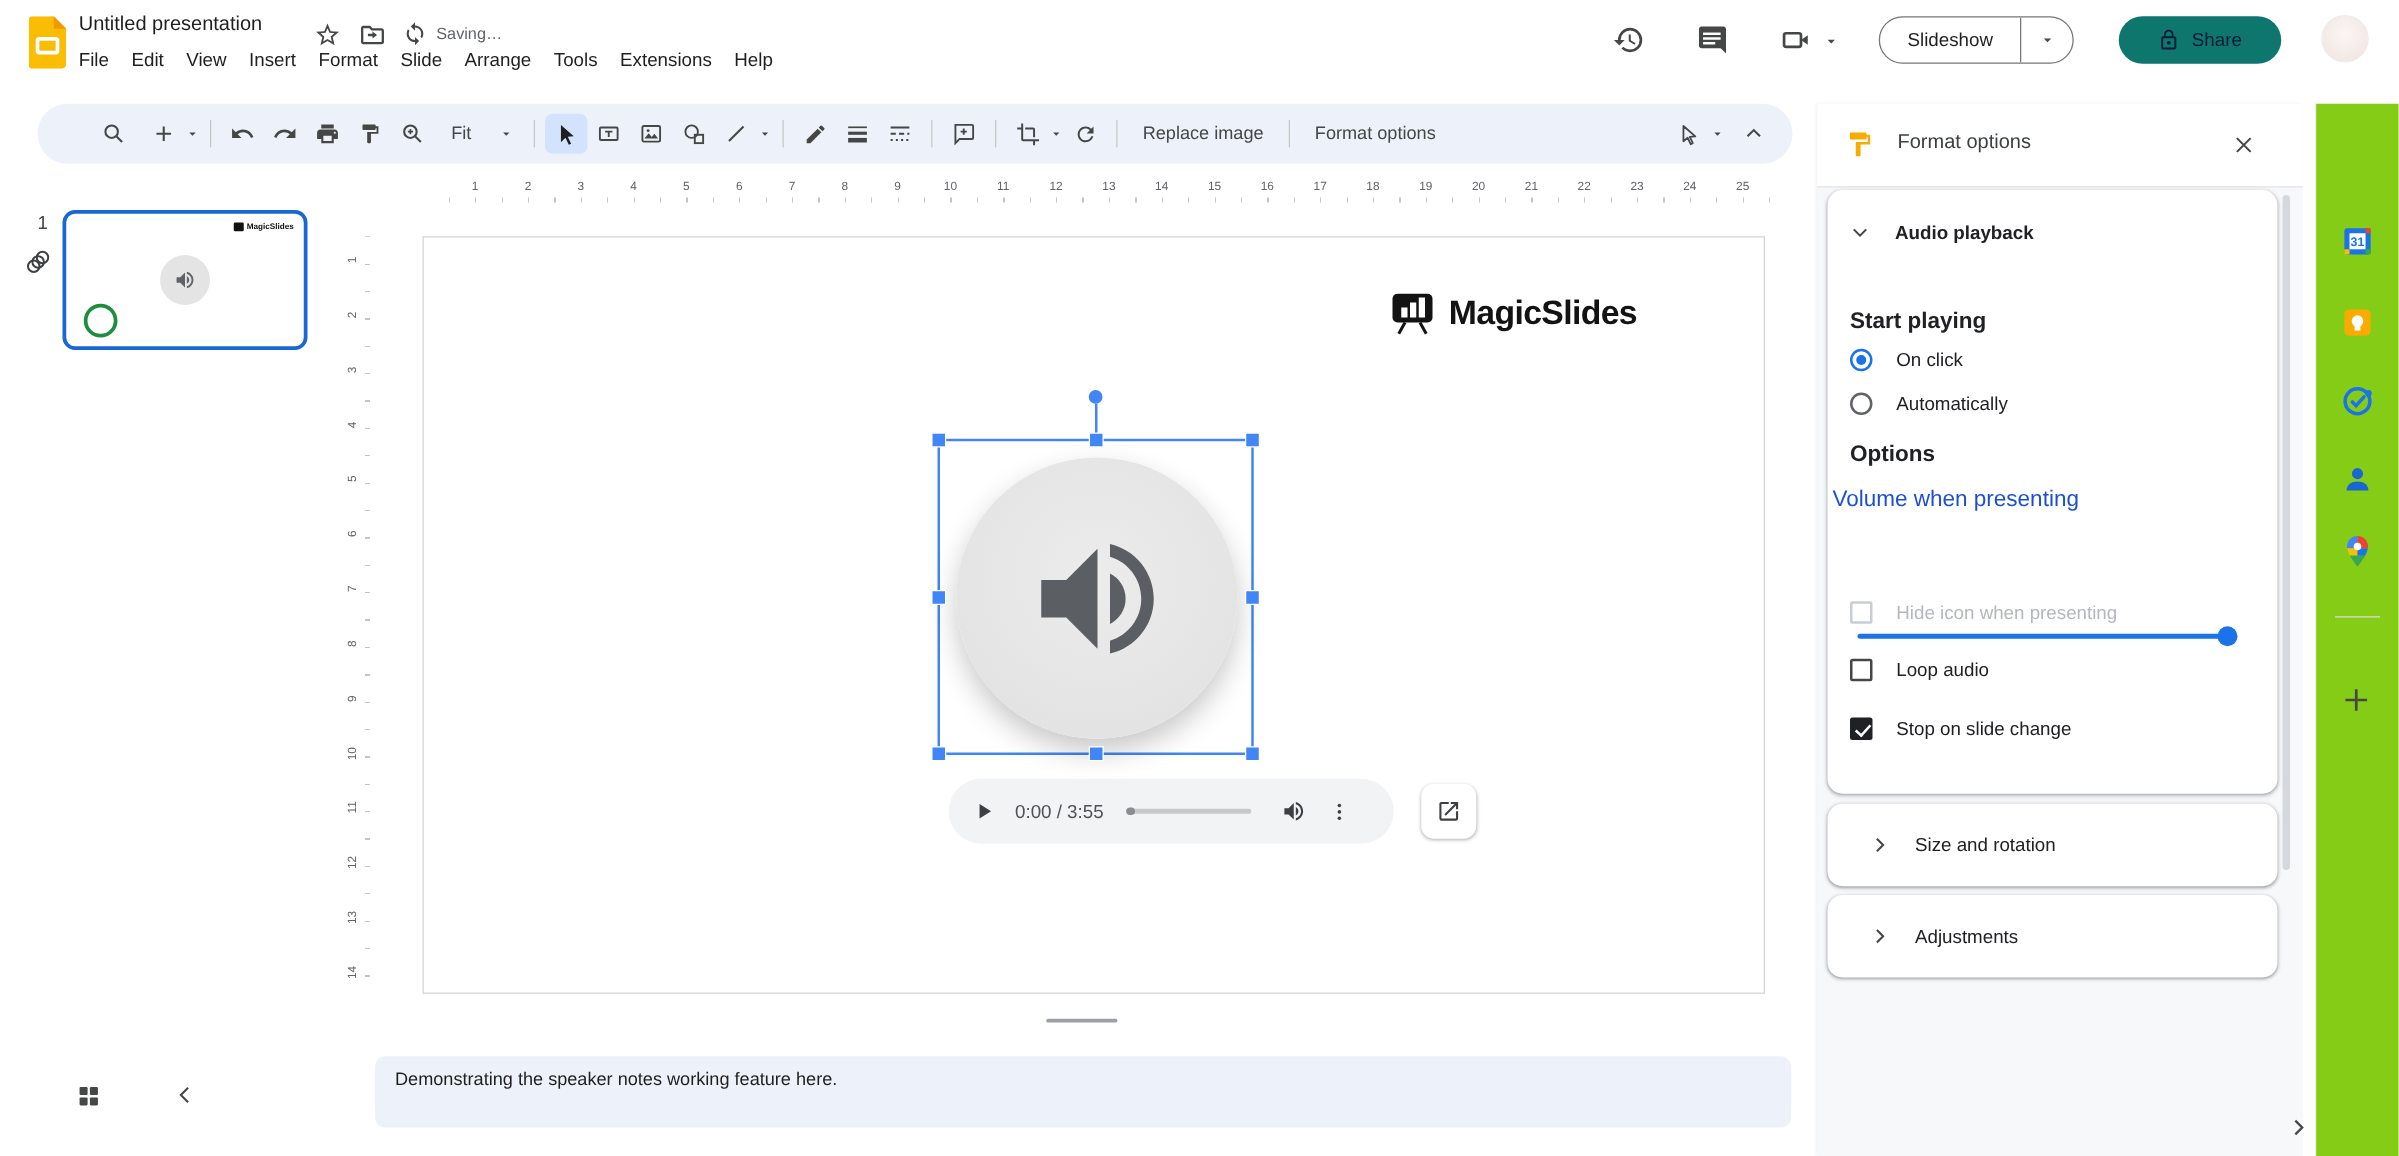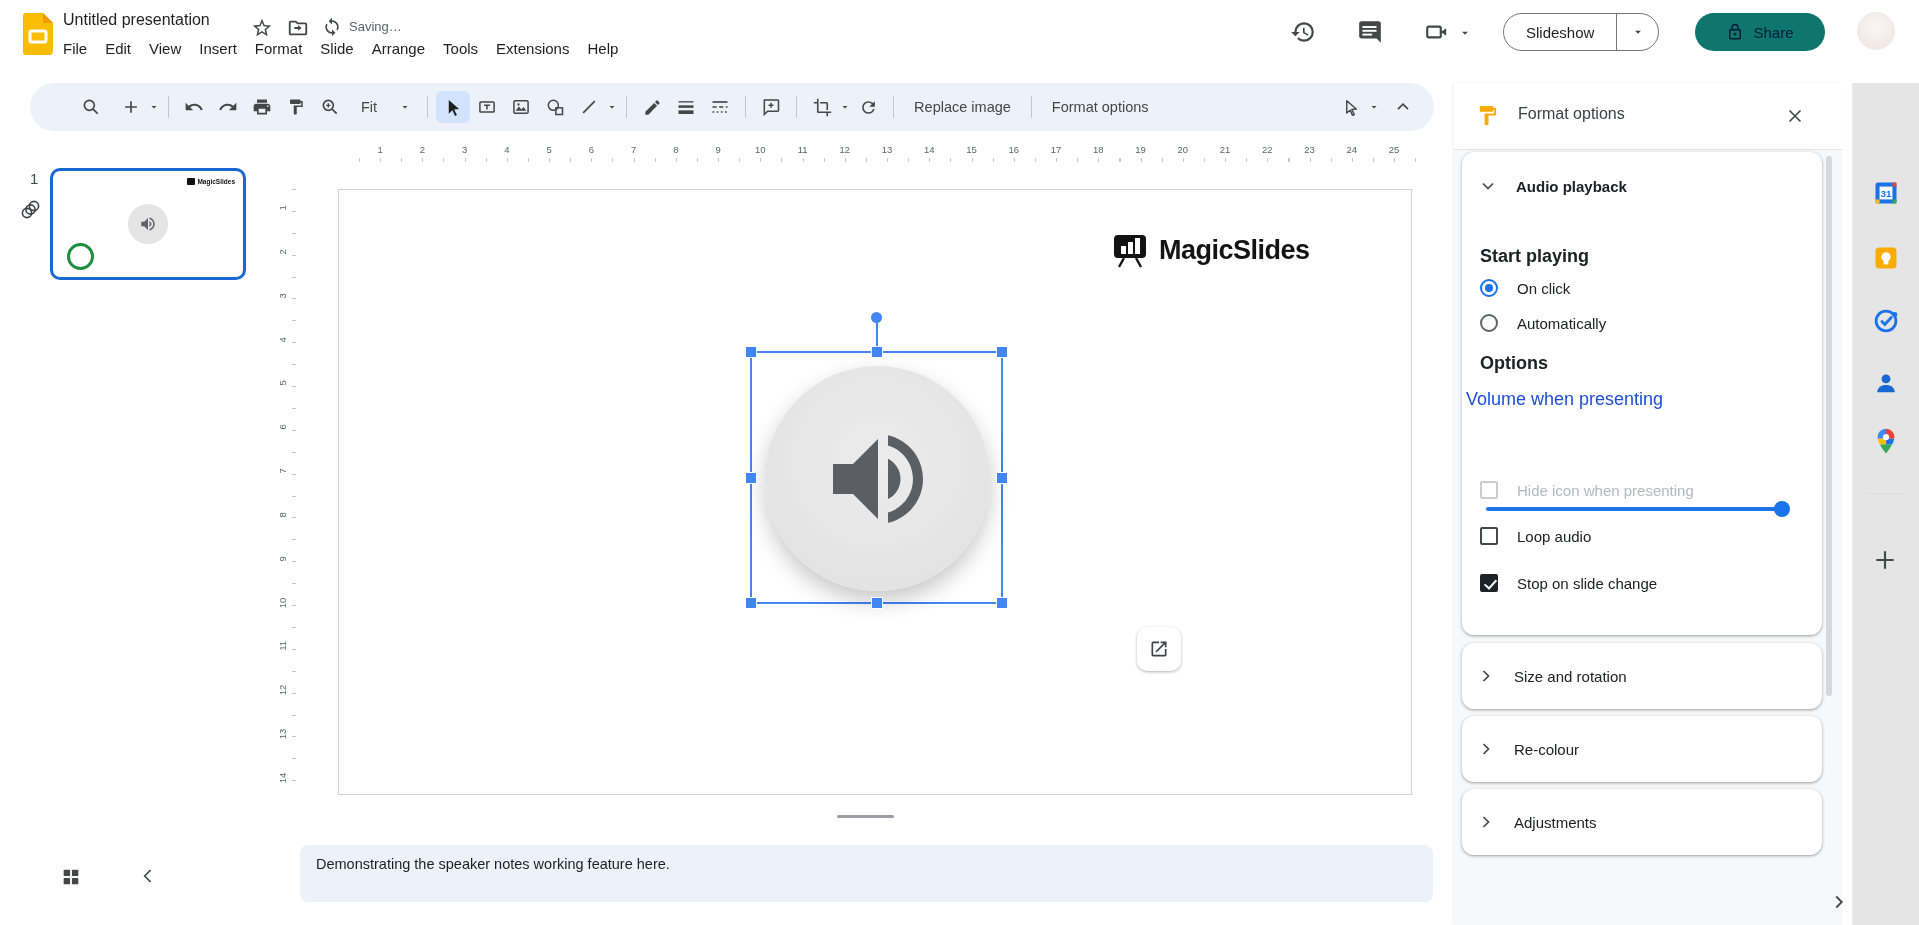--- a/index.html
+++ b/index.html
@@ -92,27 +92,27 @@
   .radio{width:18px;height:18px;border:2px solid #5f6368;border-radius:50%;position:relative;flex:0 0 auto}
   .radio.sel{border-color:#1a73e8}
   .radio.sel::after{content:"";position:absolute;inset:3px;border-radius:50%;background:#1a73e8}
   .cb{width:18px;height:18px;border:2px solid #444746;border-radius:2px;position:relative;flex:0 0 auto}
   .cb.dis{border-color:#c9cdd2}
   .cb.checked{background:#202124;border-color:#202124}
   .cb.checked::after{content:"";position:absolute;left:4.5px;top:0.5px;width:5px;height:10px;border:solid #fff;border-width:0 2.5px 2.5px 0;transform:rotate(42deg)}
   .slider{position:absolute;left:24px;top:355px;width:296px;height:4px;background:#1a73e8;border-radius:2px;cursor:pointer}
   .slider .knob{position:absolute;right:-8px;top:-6px;width:16px;height:16px;border-radius:50%;background:#1a73e8}
   .pcards{position:absolute;left:8px;top:560px;width:360px;display:flex;flex-direction:column;gap:7px}
-  .pcard{height:66px;background:#fff;border-radius:12px;box-shadow:0 1px 2px rgba(60,64,67,.3),0 1px 3px 1px rgba(60,64,67,.15);display:flex;align-items:center;gap:18px;padding:0 14px;cursor:pointer}
+  .pcard{height:66px;background:#fff;border-radius:12px;box-shadow:0 1px 2px rgba(60,64,67,.3),0 1px 3px 1px rgba(60,64,67,.15);display:flex;align-items:center;gap:18px;padding:0 32px;cursor:pointer}
   .pcard .lbl{font-size:15px;font-weight:500;color:#202124}
   .pscroll{left:1826px;top:156px;width:6px;height:540px;background:#d5d8dc;border-radius:3px;cursor:pointer}
   .panel-hide{left:1828px;top:891px;width:22px;height:22px;color:#444746;cursor:pointer}
 
   
-  .strip{left:1852px;top:83px;width:67px;height:842px;background:#e5e5e5;border-left:1px solid #e8eaee}
+  .strip{left:1852px;top:83px;width:67px;height:842px;background:#84cc16;border-left:1px solid #e8eaee}
   .ws-ic{position:absolute;left:50%;transform:translateX(-50%);width:28px;height:28px;cursor:pointer}
   .ws-div{position:absolute;left:15px;top:410px;width:36px;height:1px;background:#dadce0}
 </style>
 </head>
 <body>
 
 <div class="abs logo">
   <svg viewBox="0 0 30 42" width="30" height="42">
       <path d="M3 0h17l10 10v28a4 4 0 0 1-4 4H3a3 3 0 0 1-3-3V3a3 3 0 0 1 3-3z" fill="#fbbc04"></path>
       <path d="M20 0l10 10H20z" fill="#f29900"></path>
@@ -452,20 +452,35 @@
     <div class="handle" style="left:-6px;top:-6px"></div>
     <div class="handle" style="left:120px;top:-6px"></div>
     <div class="handle" style="right:-6px;top:-6px"></div>
     <div class="handle" style="left:-6px;top:120px"></div>
     <div class="handle" style="right:-6px;top:120px"></div>
     <div class="handle" style="left:-6px;bottom:-6px"></div>
     <div class="handle" style="left:120px;bottom:-6px"></div>
     <div class="handle" style="right:-6px;bottom:-6px"></div>
   </div>
 
+  <div class="player">
+    <svg viewBox="0 0 24 24" width="20" height="20" fill="#3c4043">
+        <path d="M8 5v14l11-7z"></path>
+      </svg>
+    <span class="p-time">0:00 / 3:55</span>
+    <div class="p-bar"></div>
+    <svg class="p-vol" viewBox="0 0 24 24" width="20" height="20" fill="#3c4043">
+        <path d="M3 9v6h4l5 5V4L7 9H3zm13.5 3c0-1.77-1.02-3.29-2.5-4.03v8.05c1.48-.73 2.5-2.25 2.5-4.02zM14 3.23v2.06c2.89.86 5 3.54 5 6.71s-2.11 5.85-5 6.71v2.06c4.01-.91 7-4.49 7-8.77s-2.99-7.86-7-8.77z"></path>
+      </svg>
+    <svg class="p-dots" viewBox="0 0 24 24" width="19" height="19" fill="#3c4043">
+        <circle cx="12" cy="5.5" r="1.8"></circle>
+        <circle cx="12" cy="12" r="1.8"></circle>
+        <circle cx="12" cy="18.5" r="1.8"></circle>
+      </svg>
+  </div>
   <div class="launch">
     <svg viewBox="0 0 24 24" width="20" height="20" fill="#3c4043">
         <path d="M19 19H5V5h7V3H5c-1.11 0-2 .9-2 2v14c0 1.1.89 2 2 2h14c1.1 0 2-.9 2-2v-7h-2v7zM14 3v2h3.59l-9.83 9.83 1.41 1.41L19 6.41V10h2V3h-7z"></path>
       </svg>
   </div>
 </div>
 
 <div class="abs notes-handle"></div>
 <div class="abs notes">
   <span>Demonstrating the speaker notes working feature here.</span>
@@ -519,26 +534,20 @@
       <span class="lbl">Stop on slide change</span>
     </div>
   </div>
 
   <div class="pcards">
       <div class="pcard">
       <svg viewBox="0 0 24 24" width="20" height="20">
           <path d="M9 6l6 6-6 6" fill="none" stroke="#444746" stroke-width="2"></path>
         </svg>
       <span class="lbl">Size and rotation</span>
-    </div>
-      <div class="pcard">
-      <svg viewBox="0 0 24 24" width="20" height="20">
-          <path d="M9 6l6 6-6 6" fill="none" stroke="#444746" stroke-width="2"></path>
-        </svg>
-      <span class="lbl">Re-colour</span>
     </div>
       <div class="pcard">
       <svg viewBox="0 0 24 24" width="20" height="20">
           <path d="M9 6l6 6-6 6" fill="none" stroke="#444746" stroke-width="2"></path>
         </svg>
       <span class="lbl">Adjustments</span>
     </div>
     </div>
 </div>
 <div class="abs pscroll"></div>

